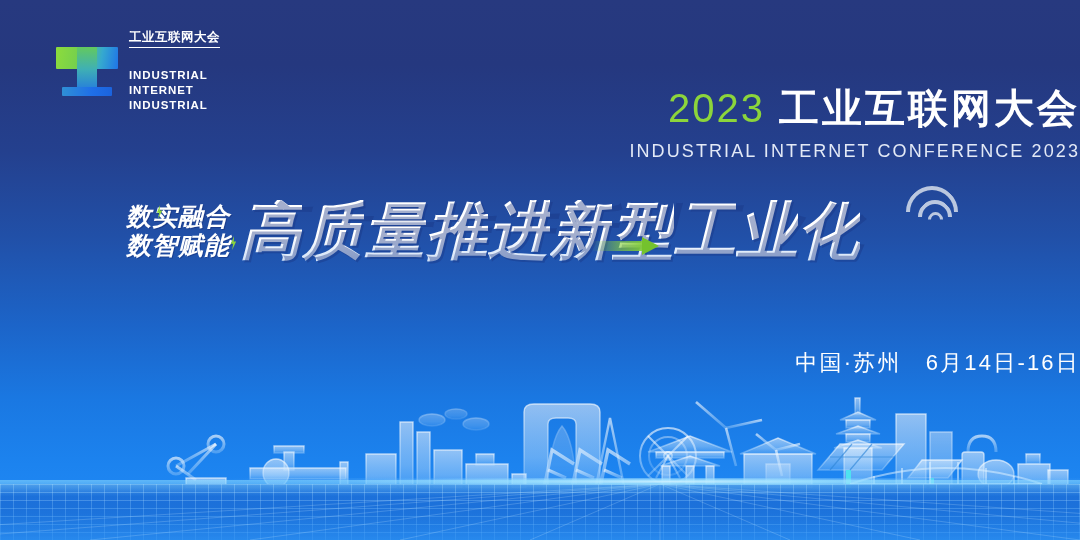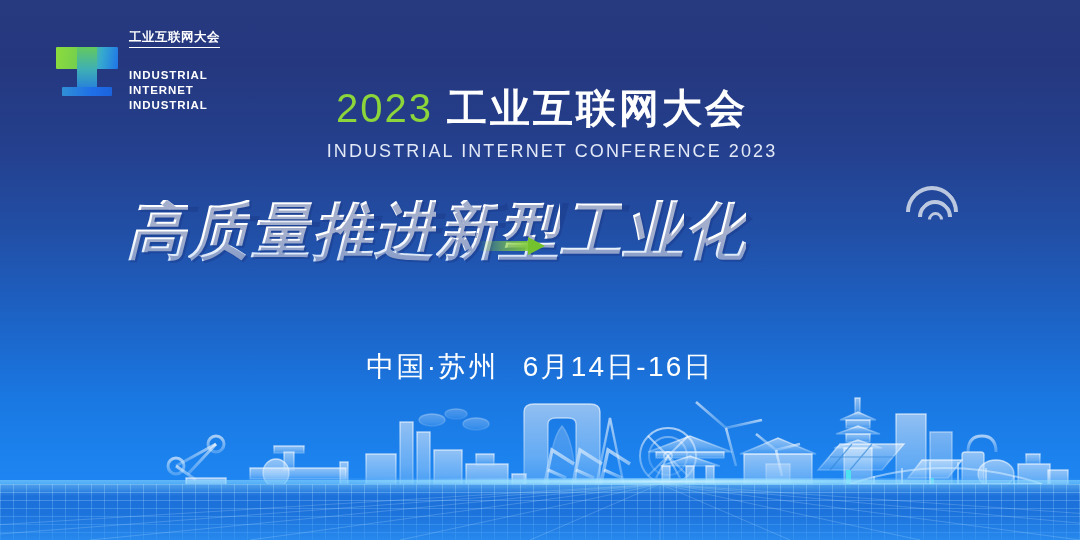--- a/index.html
+++ b/index.html
@@ -20,21 +20,21 @@
   .lm-stem{left:21px;top:6px;width:20px;height:49px;
           background:linear-gradient(180deg,#63c95e 0%,#3fb0b4 45%,#1f6fe8 100%);}
   .lm-foot{left:6px;top:46px;width:50px;height:9px;
           background:linear-gradient(90deg,#2f8fd6 0%,#1f6fe8 60%,#1b63de 100%);}
   #logo-text{display:flex;flex-direction:column;justify-content:center;color:#fff;}
   #logo-cn{font-size:12.5px;font-weight:bold;letter-spacing:.5px;line-height:1.25;
            border-bottom:1.6px solid #fff;padding-bottom:1.5px;display:inline-block;}
   #logo-en{font-size:11.5px;font-weight:bold;letter-spacing:.9px;line-height:1.32;margin-top:20px;}
 
   
-  #title-zone{position:absolute;left:4px;right:0;top:88px;text-align:center;}
+  #title-zone{position:absolute;left:4px;right:0;top:88px;text-align:right;}
   #title-main{font-size:40px;line-height:1;white-space:nowrap;}
   #title-year{color:#8cd53b;font-weight:300;letter-spacing:2px;}
   #title-cn{color:#fff;font-weight:bold;letter-spacing:3px;margin-left:14px;}
   #title-en{margin-top:13px;color:#e3e9f6;font-size:18px;letter-spacing:2.1px;font-weight:400;padding-left:20px;}
 
   
   #slogan{position:absolute;left:126px;top:183px;display:flex;align-items:center;height:96px;}
   #slogan-small{display:flex;flex-direction:column;justify-content:center;margin-right:10px;}
   .ss-line{position:relative;font-size:25px;font-weight:bold;color:#fff;letter-spacing:1px;
            line-height:1.16;font-style:italic;
@@ -56,22 +56,22 @@
               border-top:9px solid transparent;border-bottom:9px solid transparent;
               border-left:17px solid #74c22d;}
   #wifi{position:absolute;left:888px;top:170px;width:62px;height:62px;}
   .arc{position:absolute;border:4px solid rgba(214,222,236,.85);border-radius:50%;
        border-right-color:transparent;border-bottom-color:transparent;transform:rotate(45deg);}
   .arc1{left:40px;top:42px;width:9px;height:9px;border-width:3.5px;}
   .arc2{left:30px;top:30px;width:26px;height:26px;}
   .arc3{left:18px;top:16px;width:44px;height:44px;}
 
   
-  #dateline{position:absolute;left:0;right:0;top:348px;text-align:center;
-            color:#fff;font-size:28px;letter-spacing:2.2px;white-space:nowrap;}
+  #dateline{position:absolute;left:0;right:0;top:348px;text-align:right;
+            color:#fff;font-size:22px;letter-spacing:2.2px;white-space:nowrap;}
   #date-place{margin-right:24px;}
 
   
   #skyline{position:absolute;left:0;bottom:52px;width:1080px;height:110px;}
   #ground{position:absolute;left:0;bottom:0;width:1080px;height:62px;overflow:hidden;}
   #horizon{position:absolute;left:0;top:0;width:1080px;height:7px;
            background:radial-gradient(ellipse 46% 100% at 62% 50%,
              rgba(255,255,255,.95) 0%, rgba(168,229,255,.75) 30%,
              rgba(90,180,255,.25) 65%, rgba(90,180,255,0) 100%);}
   #glowband{position:absolute;left:0;top:2px;width:1080px;height:16px;
@@ -107,20 +107,30 @@
   </div>
 
   <div id="title-zone">
     <div id="title-main">
       <span id="title-year">2023</span><span id="title-cn">工业互联网大会</span>
     </div>
     <div id="title-en">INDUSTRIAL INTERNET CONFERENCE 2023</div>
   </div>
 
   <div id="slogan">
+    <div id="slogan-small">
+      <div class="ss-line">
+        <span>数实融合</span>
+        <i class="bolt bolt-a"></i>
+      </div>
+      <div class="ss-line">
+        <span>数智赋能</span>
+        <i class="bolt bolt-b"></i>
+      </div>
+    </div>
 
     <div id="slogan-big">
       <span class="sb-char sb-grad">高</span>
       <span class="sb-char sb-grad">质</span>
       <span class="sb-char sb-grad">量</span>
       <span class="sb-char sb-grad">推</span>
       <span class="sb-char sb-grad">进</span>
       <span class="sb-char sb-grad">新</span>
       <span class="sb-char sb-grad">型</span>
       <span class="sb-char sb-grad">工</span>

